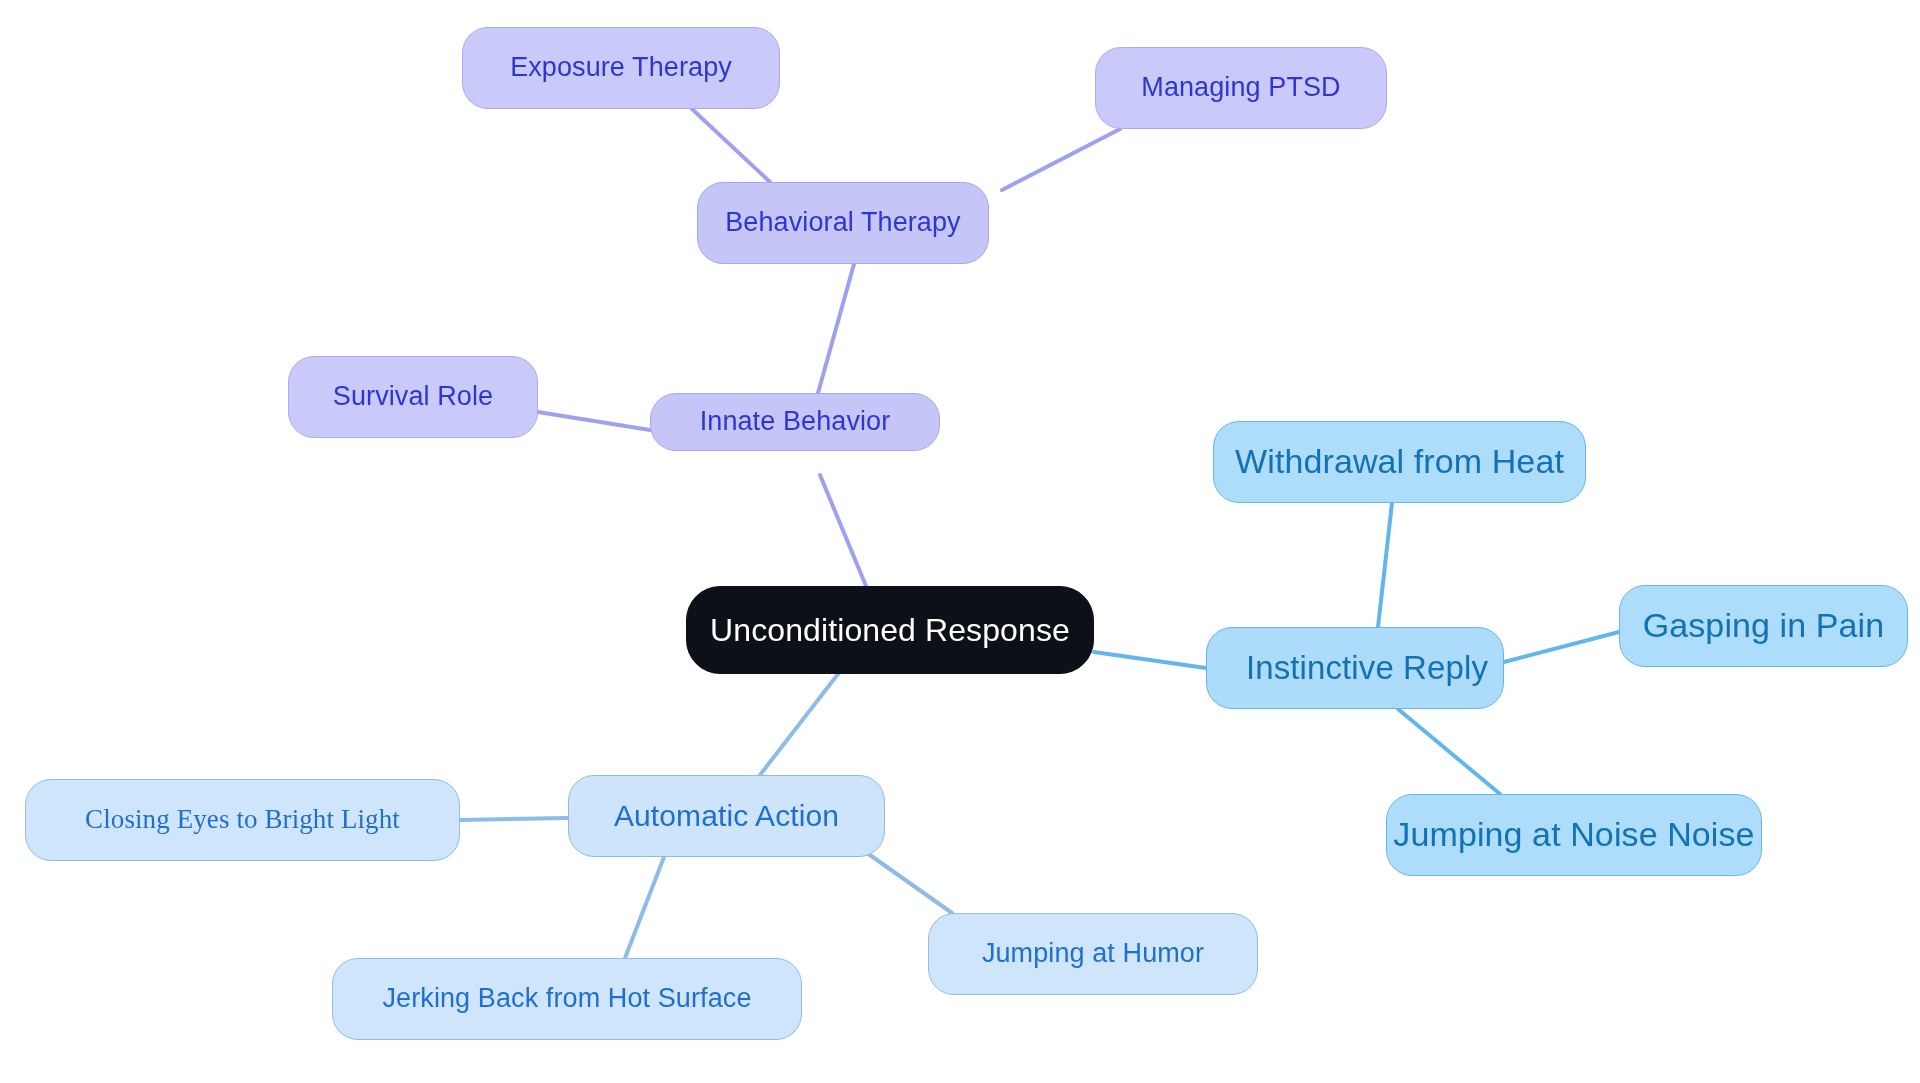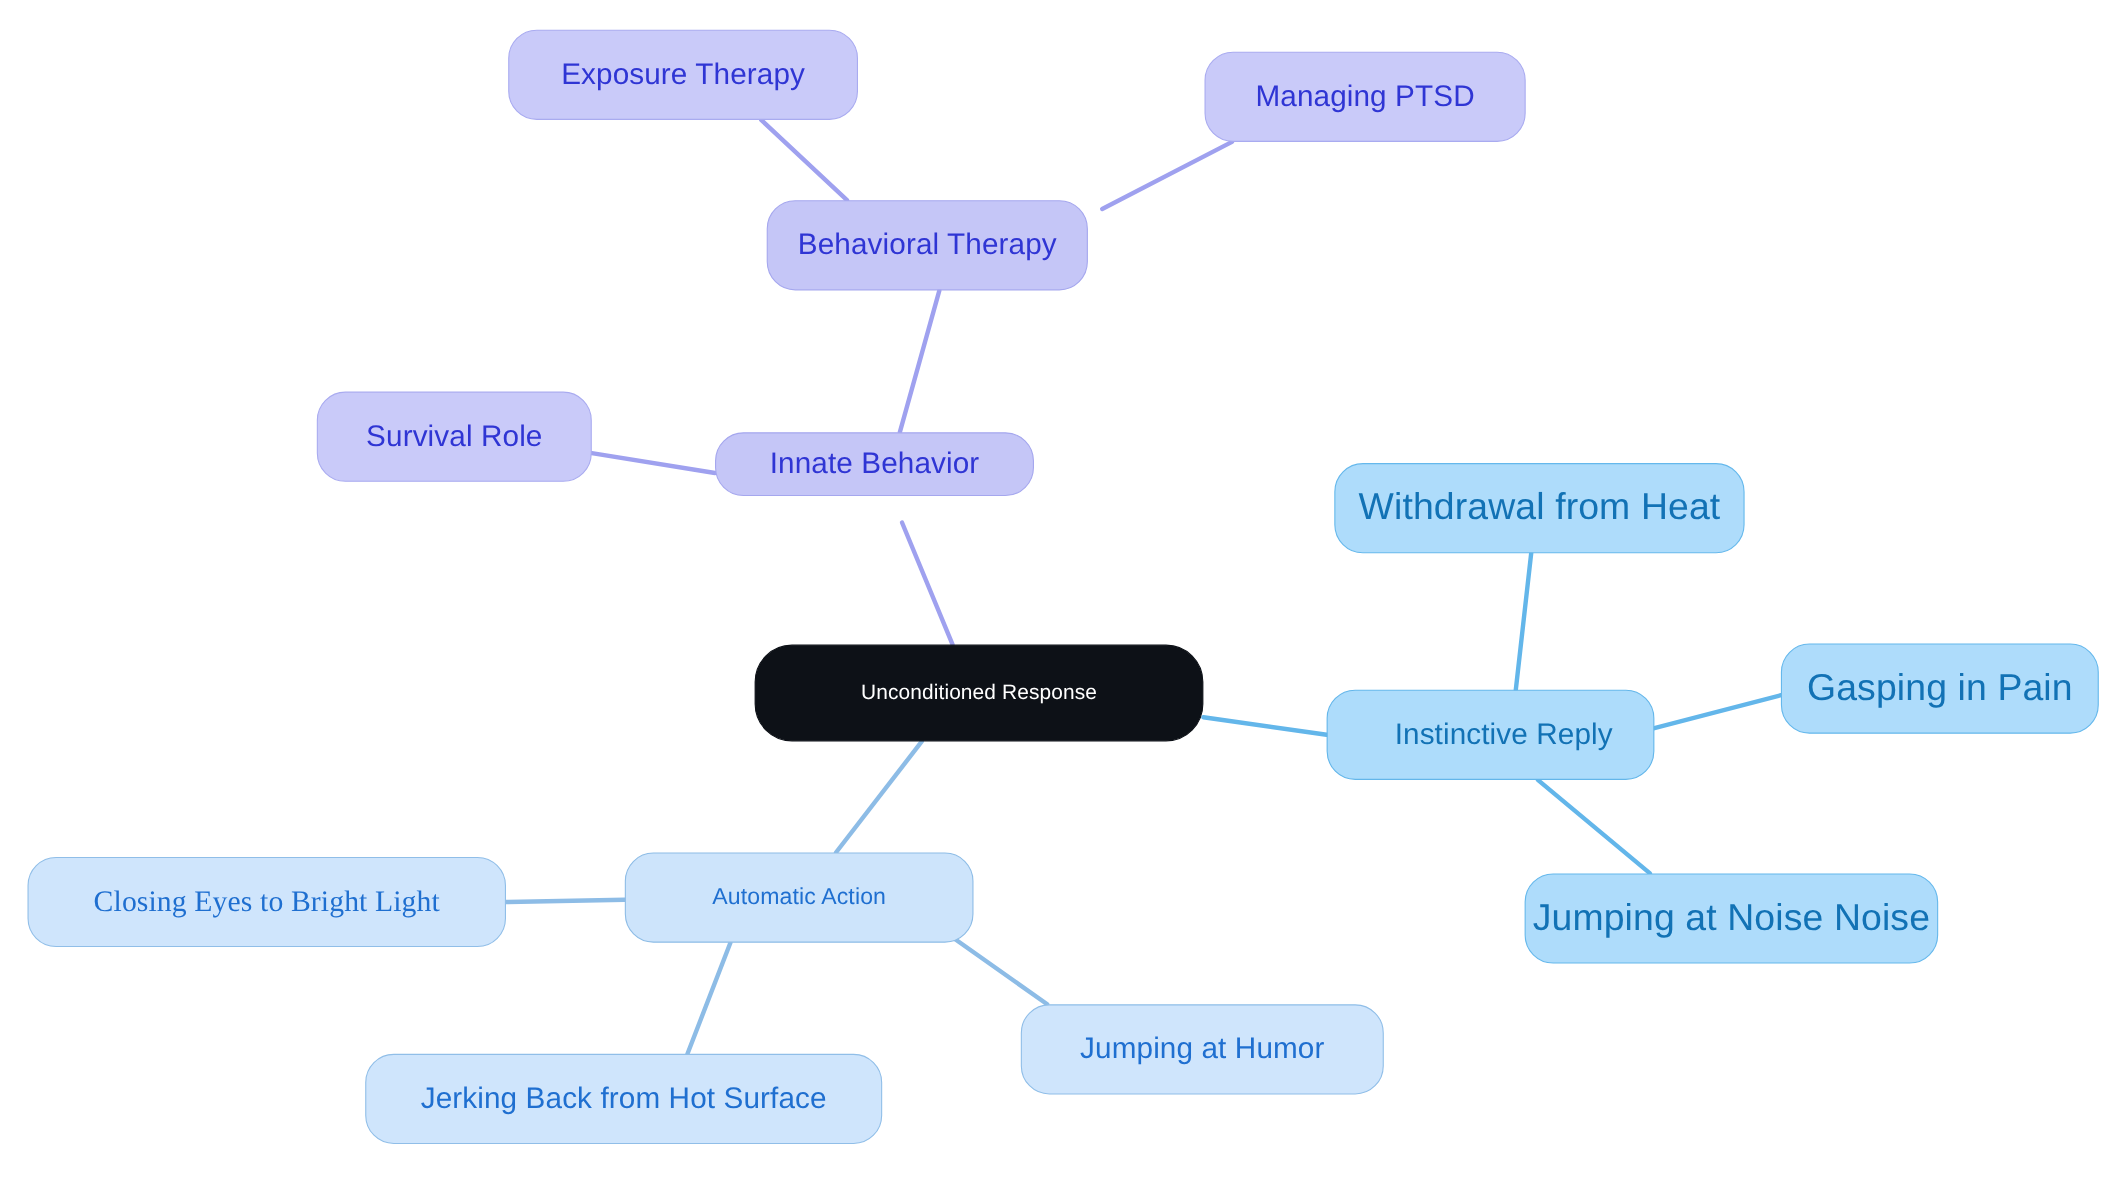--- a/index.html
+++ b/index.html
@@ -39,53 +39,53 @@
     text-align: center;
     line-height: 1.15;
     white-space: nowrap;
     letter-spacing: 0.1px;
     z-index: 2;
   }
   .node-root {
     background: #0d1117;
     border-color: #0d1117;
     color: #ffffff;
-    font-size: 19px;
+    font-size: 32px;
     border-radius: 34px;
   }
   .node-branch-purple {
     background: #c5c6f7;
     border-color: #a5a7ee;
     color: #2f35d4;
     font-size: 27px;
   }
   .node-leaf-purple {
     background: #c9caf9;
     border-color: #a9abf0;
     color: #2f35d4;
     font-size: 27px;
   }
   .node-branch-cyan {
     background: #addcfb;
     border-color: #63b6ea;
     color: #1272b5;
-    font-size: 27px;
+    font-size: 33px;
     padding-left: 24px;
   }
   .node-leaf-cyan {
     background: #aedcfb;
     border-color: #65b8ec;
     color: #1272b5;
     font-size: 34px;
   }
   .node-branch-blue {
     background: #cde4fb;
     border-color: #8dbce6;
     color: #1f6fd0;
-    font-size: 21px;
+    font-size: 30px;
   }
   .node-leaf-blue {
     background: #cfe5fc;
     border-color: #90bee8;
     color: #1f6fd0;
     font-size: 27px;
   }
   .node-label {
     display: block;
     padding: 0 4px;

